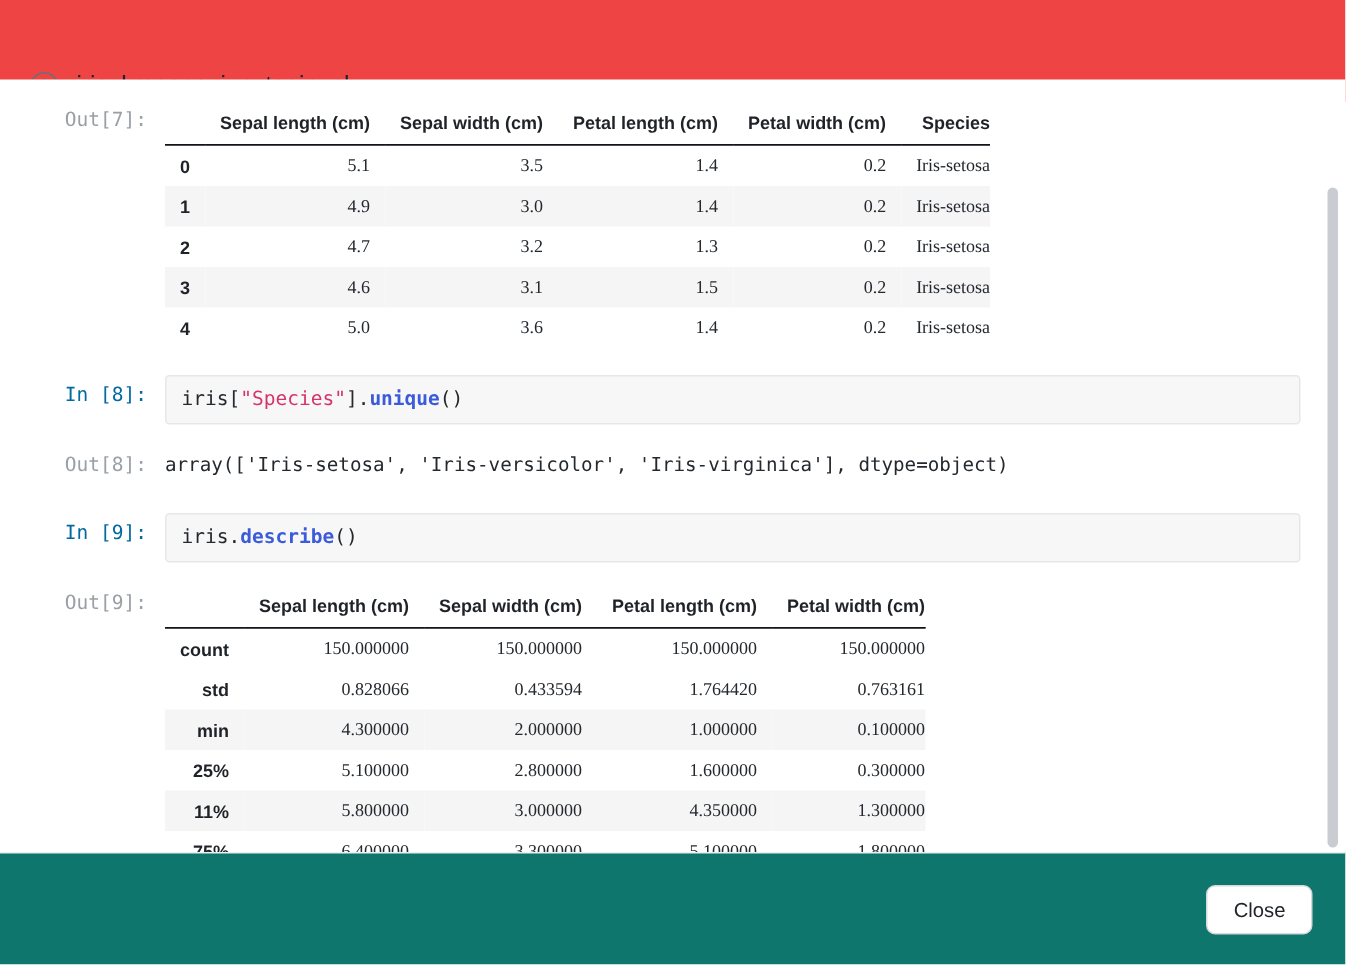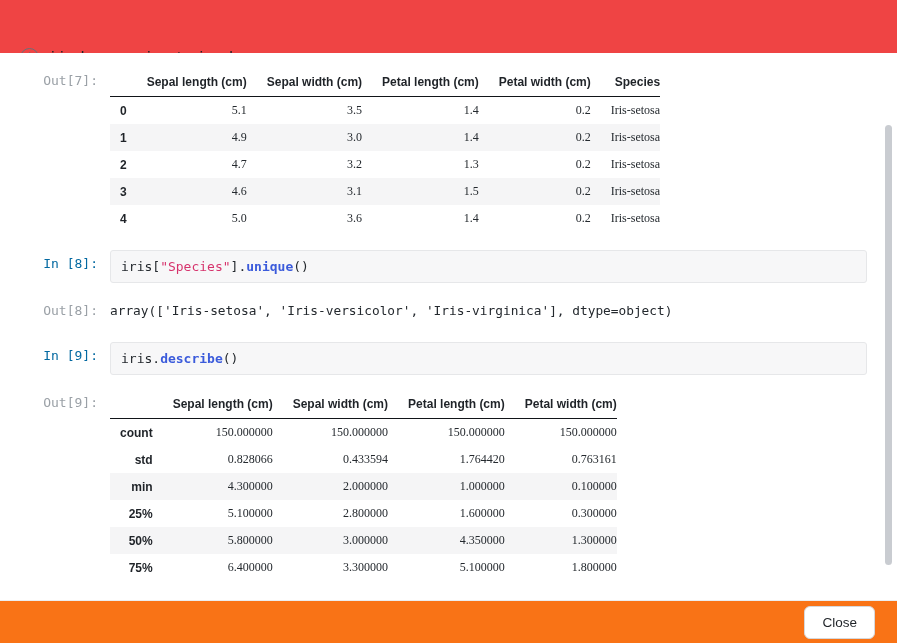--- a/index.html
+++ b/index.html
@@ -188,22 +188,22 @@
     background: #c9ccd1;
     border-radius: 4px;
   }
 
   
   .footer {
     position: absolute;
     left: 0;
     right: 0;
     bottom: 0;
-    height: 43px;
-    background: #f97316;
+    height: 75px;
+    background: #0f766e;
     border-top: 1px solid #eceef0;
     display: flex;
     align-items: center;
     justify-content: flex-end;
     padding-right: 22px;
     box-sizing: border-box;
   }
   .close-btn {
     font-family: "Liberation Sans", sans-serif;
     font-size: 13.5px;
@@ -351,21 +351,21 @@
               <td class="last-col">0.100000</td>
             </tr>
             <tr>
               <th>25%</th>
               <td>5.100000</td>
               <td>2.800000</td>
               <td>1.600000</td>
               <td class="last-col">0.300000</td>
             </tr>
             <tr class="alt">
-              <th>50%</th>
+              <th>11%</th>
               <td>5.800000</td>
               <td>3.000000</td>
               <td>4.350000</td>
               <td class="last-col">1.300000</td>
             </tr>
             <tr>
               <th>75%</th>
               <td>6.400000</td>
               <td>3.300000</td>
               <td>5.100000</td>

